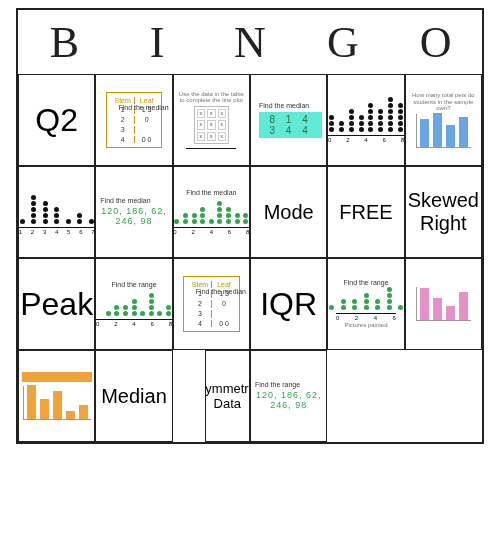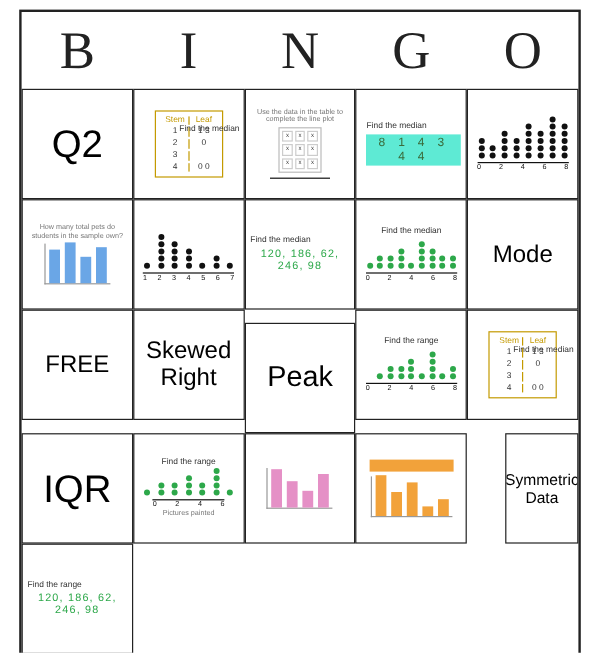--- a/index.html
+++ b/index.html
@@ -1,20 +1,20 @@
 <!DOCTYPE html>
 <html><head>
 <meta charset="utf-8">
 <style>
   * { box-sizing: border-box; margin: 0; padding: 0; }
   body { width: 500px; height: 544px; background: #fff; font-family: Arial, sans-serif; overflow: hidden; }
   .card { width: 468px; margin: 8px auto 0; border: 2px solid #222; }
   .hdr { display: grid; grid-template-columns: repeat(5,1fr); height: 64px; }
   .hdr div { display:flex; align-items:center; justify-content:center; font-size:44px; font-weight:400; color:#222; font-family: 'Times New Roman', serif; }
-  .grid { display:grid; grid-template-columns: repeat(5,1fr); }
+  .grid { display:grid; grid-template-columns: repeat(6,1fr); }
   .cell { border:1px solid #222; height:92px; display:flex; align-items:center; justify-content:center; font-size:20px; text-align:center; padding:4px; overflow:hidden; position:relative; }
   .cell.small { font-size:13px;margin-left:32px; }
   .thumb { font-size:6px; color:#444; line-height:1.1; display:flex; flex-direction:column; align-items:center; justify-content:center; width:100%; height:100%; gap:2px; }
   .thumb .cap { font-size:7px; color:#333; }
   
   .dotplot { display:flex; flex-direction:column; align-items:center; gap:1px; }
   .axis { width:76px; height:1px; background:#111; position:relative; margin-top:2px; }
   .ticks { display:flex; width:76px; justify-content:space-between; font-size:6px; color:#111; }
   .cols { display:flex; width:76px; justify-content:space-between; align-items:flex-end; height:36px; }
   .col { display:flex; flex-direction:column-reverse; align-items:center; gap:1px; width:7px; }
@@ -290,21 +290,21 @@
             <span>2</span>
             <span>4</span>
             <span>6</span>
             <span>8</span>
           </div>
       </div>
     </div>
     <div class="cell">Mode</div>
     <div class="cell">FREE</div>
     <div class="cell">Skewed Right</div>
-    <div class="cell" style="font-size:24px;margin-top:11px;">Peak</div>
+    <div class="cell" style="font-size:32px;">Peak</div>
 
     <div class="cell">
       <div class="thumb dotplot gr">
         <div class="cap">Find the range</div>
         <div class="cols" id="dp-r3c0" style="height:26px;">
             <div class="col"></div>
             <div class="col">
               <div class="dot"></div>
             </div>
             <div class="col">
@@ -437,20 +437,21 @@
         <div style="width:70px;height:10px;background:#f2a23a;margin-bottom:2px;"></div>
         <div class="bars" id="bars-r4c0">
             <div class="bar or" style="height: 34px;"></div>
             <div class="bar or" style="height: 20px;"></div>
             <div class="bar or" style="height: 28px;"></div>
             <div class="bar or" style="height: 8px;"></div>
             <div class="bar or" style="height: 14px;"></div>
           </div>
       </div>
     </div>
+    <div class="cell">Median</div>
     <div class="cell small">Symmetric Data</div>
     <div class="cell">
       <div class="thumb" style="align-items:flex-start;">
         <div class="cap">Find the range</div>
         <div style="font-size:9px;color:#2da84a;letter-spacing:1px;">120, 186, 62, 246, 98</div>
       </div>
     </div>
 
   </div>
 </div>

